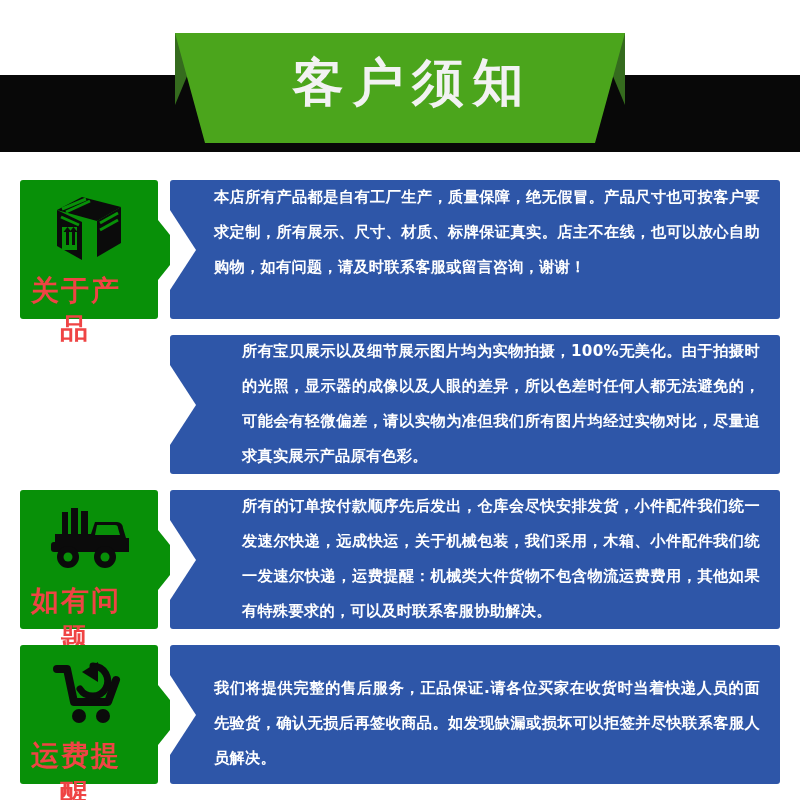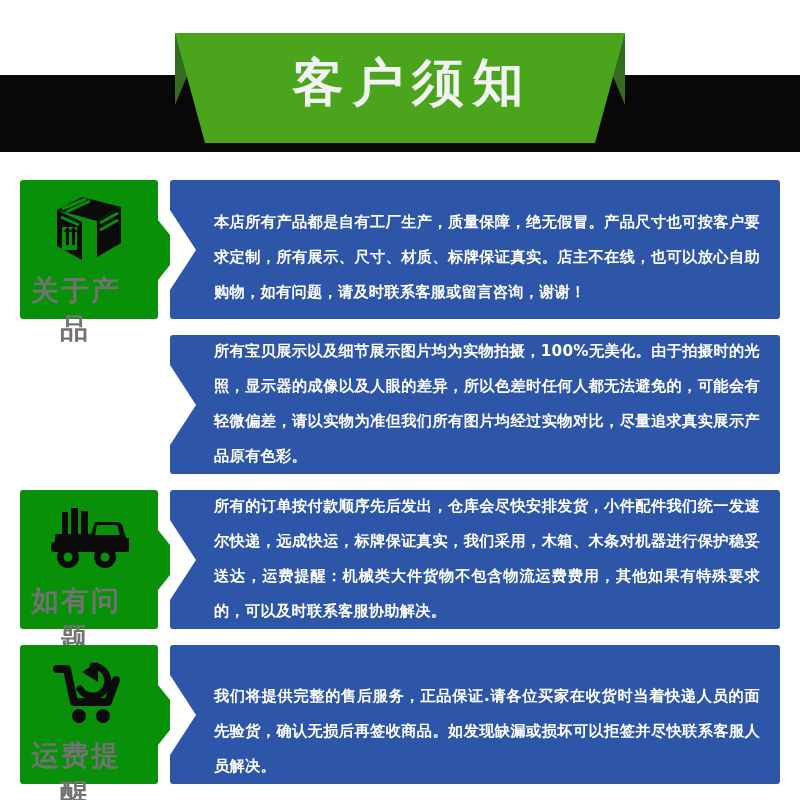--- a/index.html
+++ b/index.html
@@ -55,21 +55,21 @@
   .icon-glyph {
     position:absolute; left:0; top:8px; width:138px; height:80px;
     display:flex; align-items:center; justify-content:center;
     z-index:2;
   }
   .icon-glyph svg { display:block; }
   .icon-label {
     position:absolute; left:0; top:92px; width:110px;
     text-align:center;
     font-size:28px; line-height:38px; font-weight:bold;
-    color:#737373;
+    color:#ef4444;
     letter-spacing:2px; text-indent:2px;
     font-family:"DejaVu Sans","Liberation Sans",sans-serif;
     z-index:2;
   }
 
   .text-panel {
     position:absolute; left:170px; top:2px;
     width:610px; height:139px;
     background:#2e56a8;
     border-radius:3px;
@@ -86,23 +86,23 @@
   .panel-text span {
     display:block;
     color:#ffffff;
     font-size:15.2px;
     line-height:35px;
     font-weight:bold;
     letter-spacing:0.3px;
     text-align:justify;
     font-family:"DejaVu Sans","Liberation Sans",sans-serif;
   }
-  .b4 .panel-text { align-items:flex-end; padding-top:18px; }
-  .b1 .panel-text { align-items:flex-start; padding-top:25px; }
-  .b2 .panel-text span, .b3 .panel-text span { margin-top:-2px; }
+  .b4 .panel-text { align-items:center; padding-top:18px; }
+  .b1 .panel-text { align-items:flex-start; }
+  .b2 .panel-text span, .b3 .panel-text span { margin-top:-2px;margin-left:28px; }
 </style>
 </head>
 <body>
 
 <div id="page">
 
   <div class="header">
     <div class="header-blackbar"></div>
     <svg class="header-banner" viewBox="0 0 800 160" preserveAspectRatio="none">
 
@@ -185,21 +185,21 @@
           <path d="M50 19 h18 a3 3 0 0 1 3 3 l2 7 h-25 Z" fill="#089008"></path>
         </svg>
       </div>
       <div class="icon-label">如有问题</div>
     </div>
     <div class="text-panel">
       <svg class="notch" viewBox="0 0 26 139" preserveAspectRatio="none">
         <polygon points="0,30 0,110 26,70" fill="#ffffff"></polygon>
       </svg>
       <div class="panel-text">
-        <span>所有的订单按付款顺序先后发出，仓库会尽快安排发货，小件配件我们统一发速尔快递，远成快运，标牌保证真实，我们采用，木箱、木条对机器进行保护稳妥送达，运费提醒：机械类大件货物不包含物流运费费用，其他如果有特殊要求的，可以及时联系客服协助解决。</span>
+        <span>所有的订单按付款顺序先后发出，仓库会尽快安排发货，小件配件我们统一发速尔快递，远成快运，关于机械包装，我们采用，木箱、小件配件我们统一发速尔快递，运费提醒：机械类大件货物不包含物流运费费用，其他如果有特殊要求的，可以及时联系客服协助解决。</span>
       </div>
     </div>
   </div>
 
   <div class="block b4">
     <div class="icon-card">
       <div class="icon-card-bg"></div>
       <div class="icon-arrow"></div>
       <div class="icon-glyph">
         <svg width="76" height="66" viewBox="0 0 76 66">

